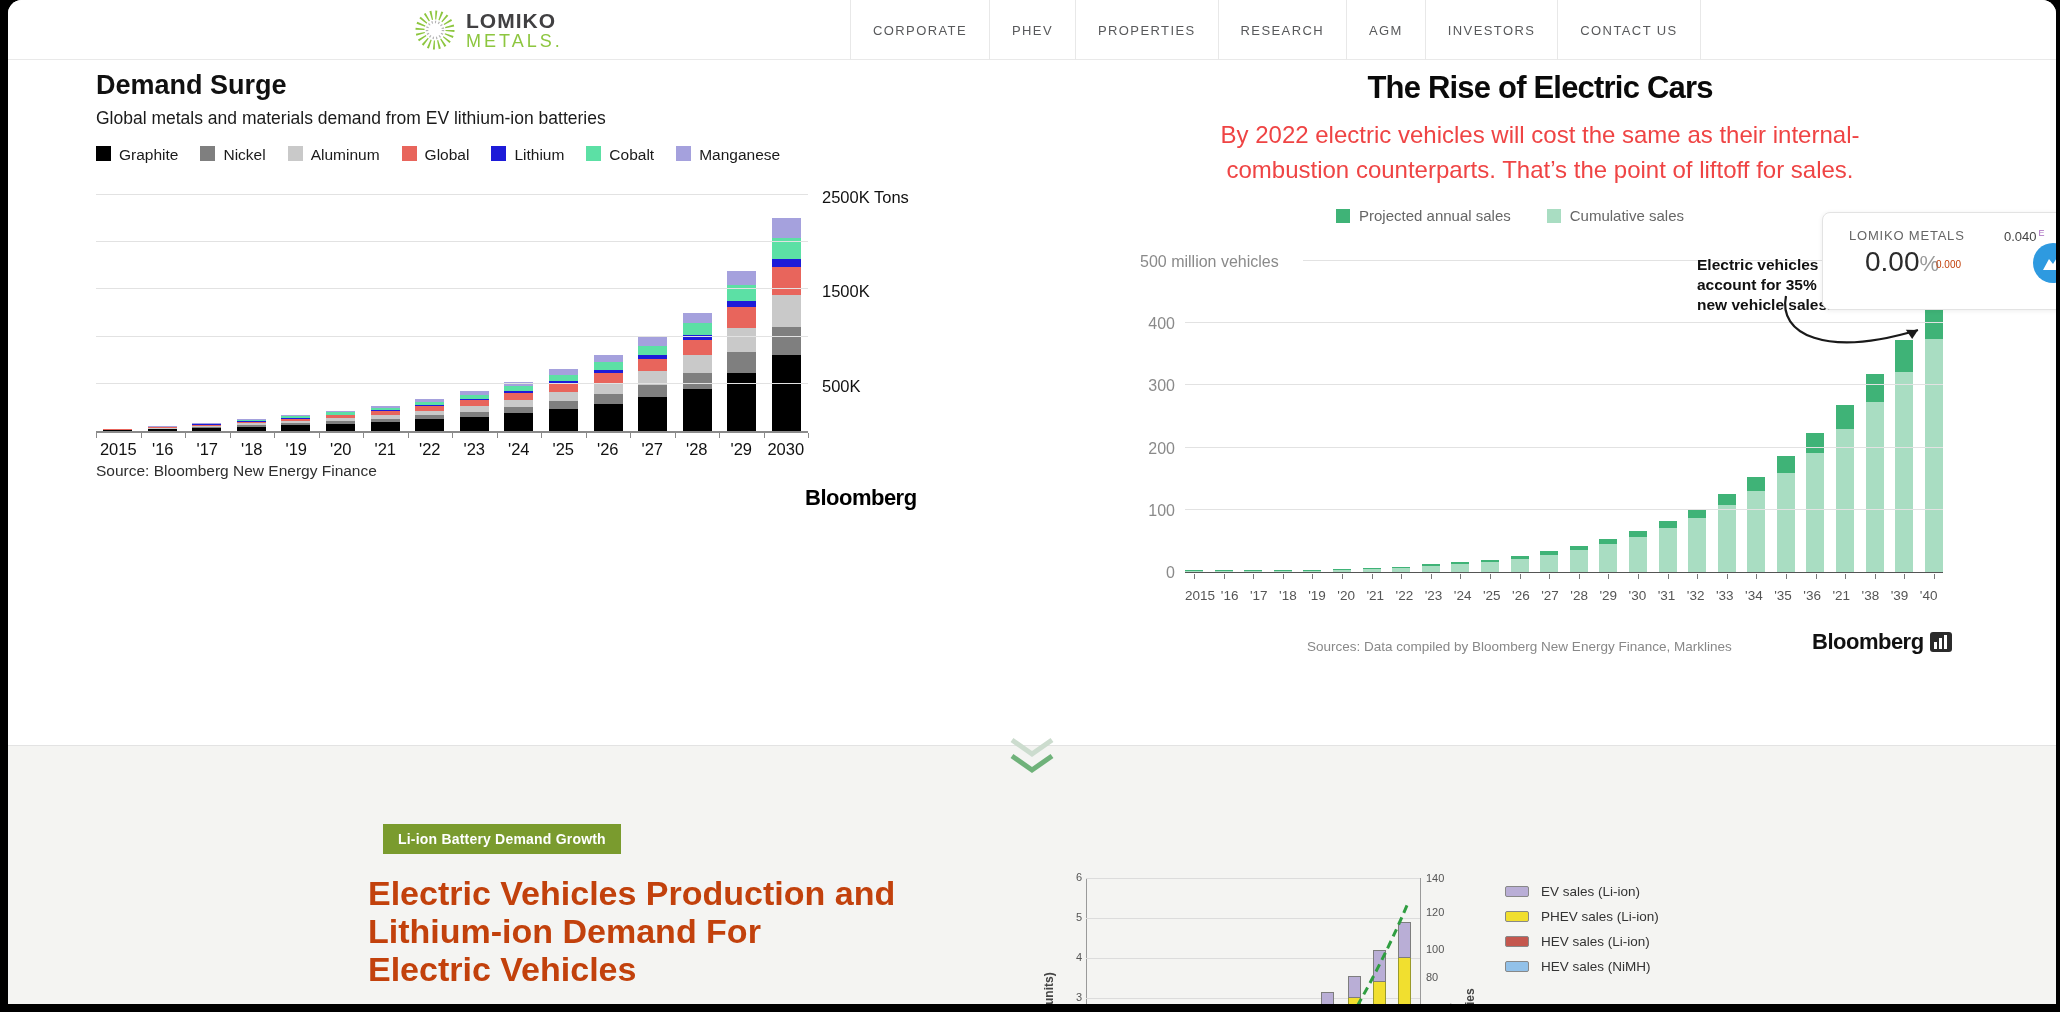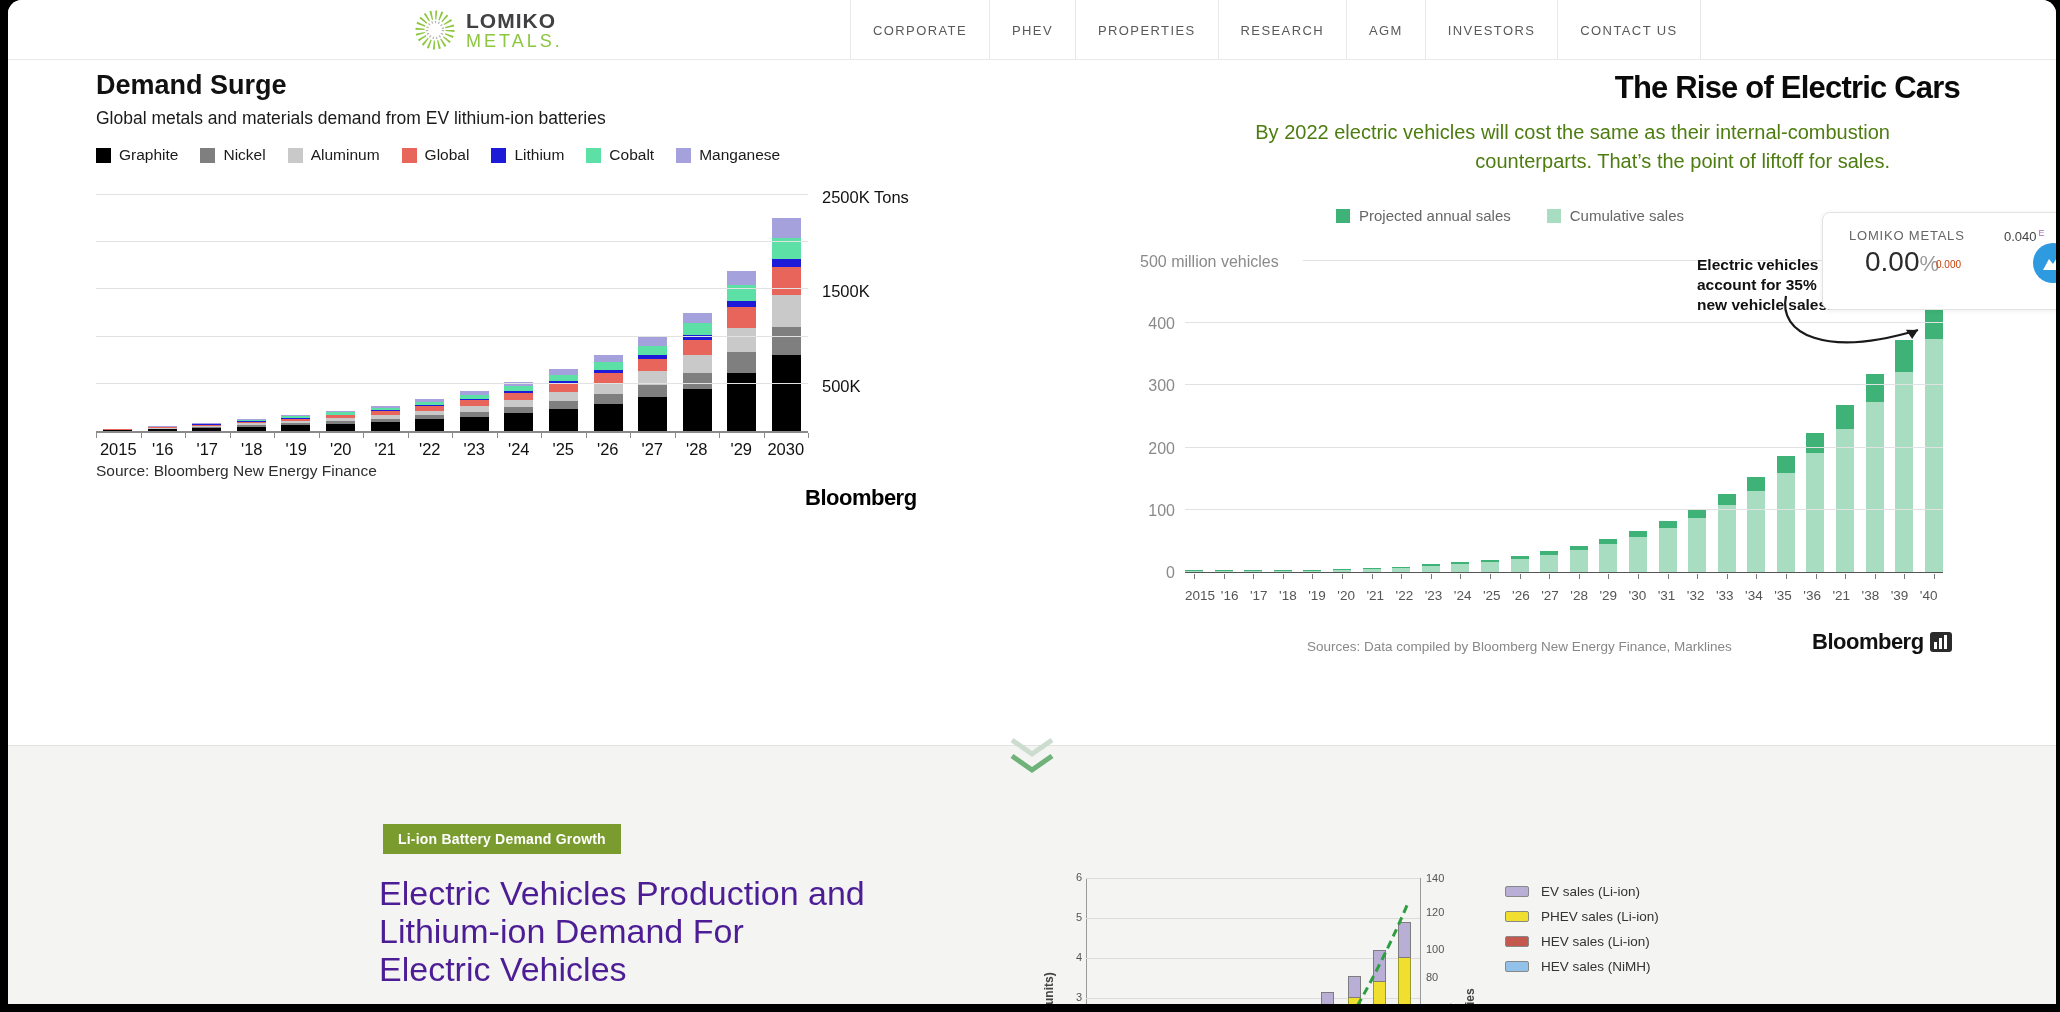--- a/index.html
+++ b/index.html
@@ -17,40 +17,40 @@
   .logo-line2 { font-size:18px; color:#8dc63f; letter-spacing:3px; line-height:18px; }
   #nav-menu { position:absolute; left:842px; top:0; height:60px; display:flex; align-items:stretch; }
   .nav-item { display:flex; align-items:center; padding:0 22px; font-size:13px; color:#58595b;
               letter-spacing:1.4px; border-left:1px solid #e8e8e8; cursor:pointer; white-space:nowrap; }
   .nav-item:last-child { border-right:1px solid #e8e8e8; }
 
   
   #demand-title { position:absolute; left:88px; top:70px; font-size:27px; font-weight:800; color:#111; }
   #demand-subtitle { position:absolute; left:88px; top:108px; font-size:17.5px; color:#1a1a1a; }
   #demand-legend { position:absolute; left:88px; top:146px; display:flex; align-items:center; }
-  .dlg-item { display:flex; align-items:center; margin-right:22px; }
+  .dlg-item { display:flex; align-items:flex-start; margin-right:22px; }
   .dlg-sw { width:15px; height:15px; margin-right:8px; }
   .dlg-label { font-size:15.5px; color:#1a1a1a; }
   #demand-plot { position:absolute; left:88px; top:197px; width:712px; height:236px;
                  border-bottom:2px solid #8a8a8a; }
   .grid { position:absolute; left:0; width:100%; height:1px; background:#e2e2e2; }
   #demand-bars { position:absolute; left:0; bottom:0; width:100%; height:100%;
                  display:flex; align-items:flex-end; justify-content:space-between; padding:0 7px; }
   .dbar { width:29px; display:flex; flex-direction:column-reverse; }
   .dtick { position:absolute; bottom:-7px; width:1px; height:5px; background:#8a8a8a; }
   #demand-yticks { position:absolute; left:806px; top:197px; width:130px; height:236px; }
   .dytick { position:absolute; left:8px; font-size:16.5px; color:#111; white-space:nowrap; }
   #demand-source { position:absolute; left:88px; top:462px; font-size:15.5px; color:#2e2e2e; }
   #demand-brand { position:absolute; left:797px; top:485px; font-size:22px; font-weight:800;
                   color:#000; letter-spacing:-0.5px; }
 
   
-  #ev-head { position:absolute; left:1112px; top:70px; width:840px; text-align:right; }
+  #ev-head { position:absolute; left:1112px; top:70px; width:840px; text-align:center; }
   #ev-title { font-size:31px; font-weight:800; color:#0a0a0a; letter-spacing:-0.8px; }
-  #ev-subtitle { width:700px; margin:12px auto 16px; font-size:20px; line-height:1.45; color:#4d7c0f; }
+  #ev-subtitle { width:700px; margin:12px auto 16px; font-size:24px; line-height:1.45; color:#ef4444; }
   #ev-legend { position:absolute; left:1112px; top:207px; width:780px; display:flex;
                justify-content:center; align-items:center; }
   .elg-item { display:flex; align-items:center; margin:0 18px; }
   .elg-sw { width:14px; height:14px; margin-right:9px; }
   .elg-label { font-size:15px; color:#666; }
   #ev-plot { position:absolute; left:1177px; top:262px; width:758px; height:311px;
              border-bottom:1.5px solid #555; }
   #ev-bars { position:absolute; left:0; bottom:0; width:100%; height:100%;
              display:flex; align-items:flex-end; justify-content:space-between; }
   .ebar { width:18px; display:flex; flex-direction:column-reverse; }
@@ -82,22 +82,22 @@
   #ticker-abs { position:absolute; left:113px; top:46px; font-size:10px; color:#c2410c; }
   #ticker-icon { position:absolute; left:210px; top:30px; width:40px; height:40px; border-radius:50%;
                  background:#2e9ae0; display:flex; align-items:center; justify-content:center; }
 
   
   #section2 { position:absolute; left:0; top:745px; width:100%; height:259px;
               background:#f4f4f2; border-top:1px solid #e3e3e3; }
   #chevron { position:absolute; left:992px; top:736px; z-index:6; cursor:pointer; }
   #badge { position:absolute; left:375px; top:78px; background:#7a9b2e; color:#fff;
            font-size:14px; font-weight:700; padding:7px 15px; letter-spacing:.2px; }
-  #s2-heading { position:absolute; left:371px; top:128px; font-size:34px; font-weight:400;
-                color:#4c1d95; line-height:38px; }
+  #s2-heading { position:absolute; left:360px; top:128px; font-size:34px; font-weight:700;
+                color:#c2410c; line-height:38px; }
 
   
   #mini { position:absolute; left:1038px; top:113px; width:470px; height:160px; }
   #mini .axis-v { position:absolute; width:1px; background:#9a9a9a; top:19px; height:200px; }
   #mini .mgrid { position:absolute; left:40px; width:334px; height:1px; background:#dcdcdc; }
   .mytick { position:absolute; font-size:11px; color:#555; }
   .mbar { position:absolute; width:13px; }
   .mbar .seg-ev { background:#b9aed6; border:1px solid #7d7d7d; }
   .mbar .seg-phev { background:#f1df2f; border:1px solid #9a9a2a; border-top:none; }
   .mrot { position:absolute; writing-mode:vertical-rl; transform:rotate(180deg);

